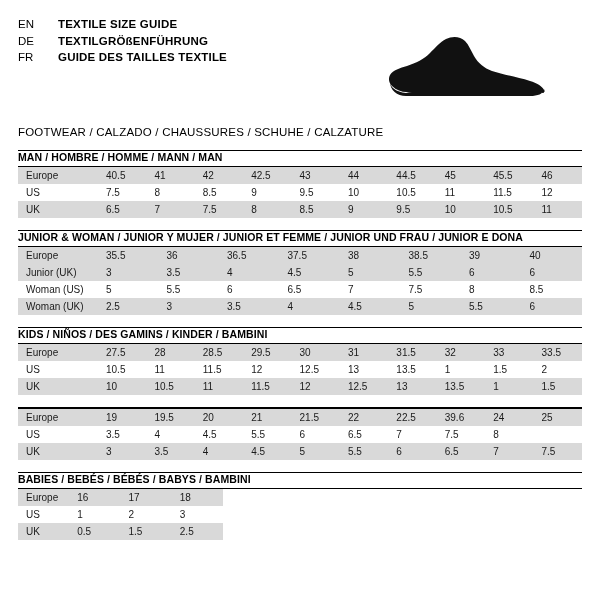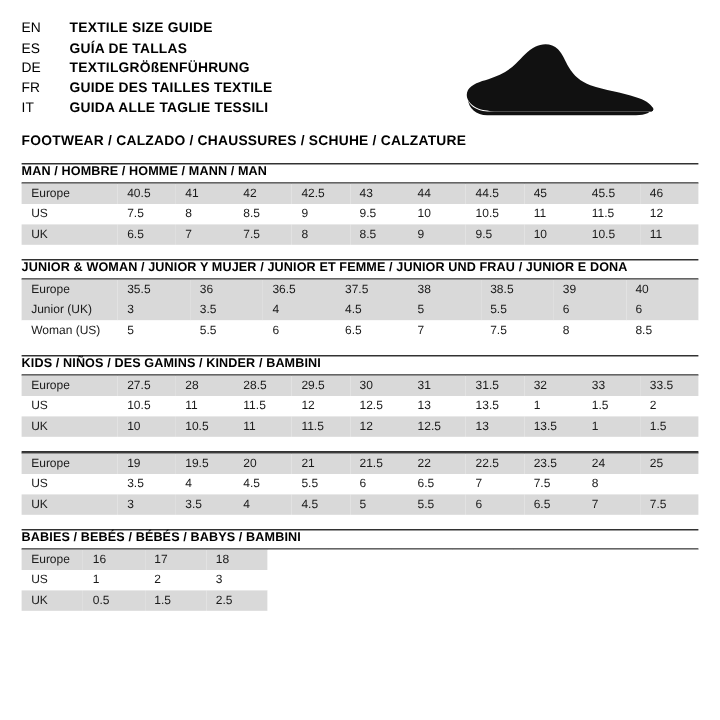--- a/index.html
+++ b/index.html
@@ -49,22 +49,23 @@
   .shoe-wrap {
     position: absolute;
     right: 30px;
     top: 14px;
     width: 180px;
     height: 78px;
   }
 
   .section-title {
     font-size: 11.5px;
-    font-weight: bold;
+    font-weight: normal;
     letter-spacing: 0.2px;
+    margin-top: 14px;
     margin-bottom: 0;
   }
 
   
   .block {
     margin-top: 12px;
   }
   .block-title {
     font-size: 10.5px;
     font-weight: bold;
@@ -109,34 +110,26 @@
 <div class="page">
 
   <div class="header">
     <table class="lang-table">
       <tbody>
           <tr>
         <td class="lang-code">EN</td>
         <td class="lang-title">TEXTILE SIZE GUIDE</td>
       </tr>
       <tr>
-        <td class="lang-code">ES</td>
-        <td class="lang-title">GUÍA DE TALLAS</td>
-      </tr>
-      <tr>
         <td class="lang-code">DE</td>
         <td class="lang-title">TEXTILGRÖßENFÜHRUNG</td>
       </tr>
       <tr>
         <td class="lang-code">FR</td>
         <td class="lang-title">GUIDE DES TAILLES TEXTILE</td>
-      </tr>
-      <tr>
-        <td class="lang-code">IT</td>
-        <td class="lang-title">GUIDA ALLE TAGLIE TESSILI</td>
       </tr>
     </tbody>
       </table>
 
     <div class="shoe-wrap">
       <svg viewBox="0 0 180 78" width="180" height="78" aria-hidden="true">
         <path fill="#111111" d="M34,62 C30,62 24,60 20,56 C17,53 16,49 18,45 C21,40 28,38 35,36
           C44,33 52,29 58,23 C63,18 68,12 74,9 C80,6 88,6 93,11 C97,15 99,21 102,26
           C106,33 112,38 120,41 C132,45 146,47 158,51 C165,53 170,56 172,60
           C173,62 172,63 169,63 L40,63 C38,63 36,62.6 34,62 Z"></path>
@@ -228,20 +221,31 @@
       <tr class="plain">
         <td class="lbl">Woman (US)</td>
         <td>5</td>
         <td>5.5</td>
         <td>6</td>
         <td>6.5</td>
         <td>7</td>
         <td>7.5</td>
         <td>8</td>
         <td>8.5</td>
+      </tr>
+      <tr class="shade">
+        <td class="lbl">Woman (UK)</td>
+        <td>2.5</td>
+        <td>3</td>
+        <td>3.5</td>
+        <td>4</td>
+        <td>4.5</td>
+        <td>5</td>
+        <td>5.5</td>
+        <td>6</td>
       </tr>
     </tbody>
       </table>
   </div>
 
   <div class="block">
     <div class="rule"></div>
     <div class="block-title">KIDS / NIÑOS / DES GAMINS / KINDER / BAMBINI</div>
     <div class="rule"></div>
     <table class="size">
@@ -296,21 +300,21 @@
       <tbody>
           <tr class="shade">
         <td class="lbl">Europe</td>
         <td>19</td>
         <td>19.5</td>
         <td>20</td>
         <td>21</td>
         <td>21.5</td>
         <td>22</td>
         <td>22.5</td>
-        <td>23.5</td>
+        <td>39.6</td>
         <td>24</td>
         <td>25</td>
       </tr>
       <tr class="plain">
         <td class="lbl">US</td>
         <td>3.5</td>
         <td>4</td>
         <td>4.5</td>
         <td>5.5</td>
         <td>6</td>

